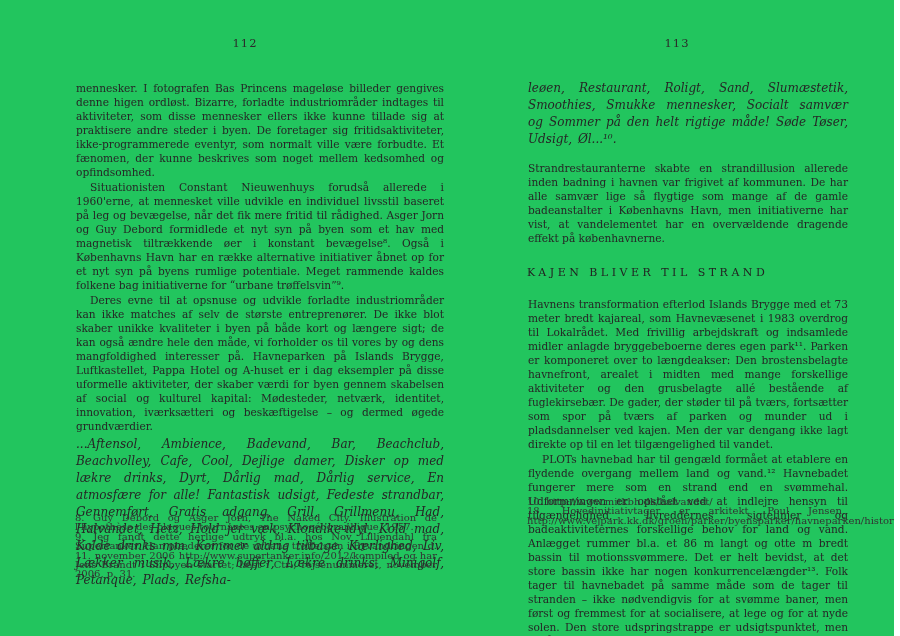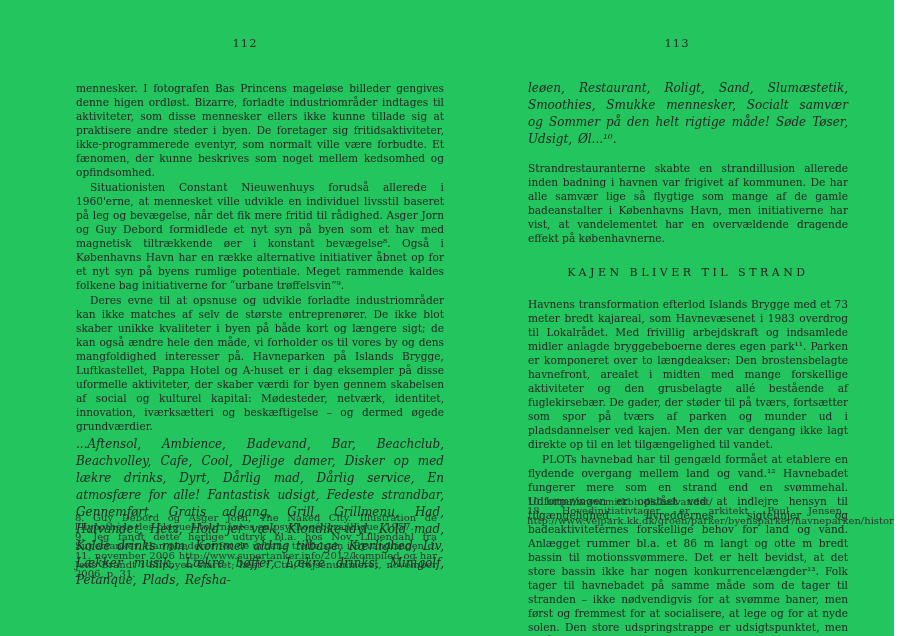--- a/index.html
+++ b/index.html
@@ -45,21 +45,21 @@
     font-style: italic;
     font-size: 12px;
     line-height: 17px;
     word-spacing: 2px;
     margin-top: 3px;
   }
   .para.after-quote { margin-top: 13px; }
 
   .section-heading {
     margin: 21px 0 17px 0;
-    text-align: center;
+    text-align: left;
     font-size: 11px;
     letter-spacing: 3.5px;
     font-weight: normal;
     color: #222222;
     text-indent: 0;
   }
 
   .footnotes {
     position: absolute;
     text-align: justify;

